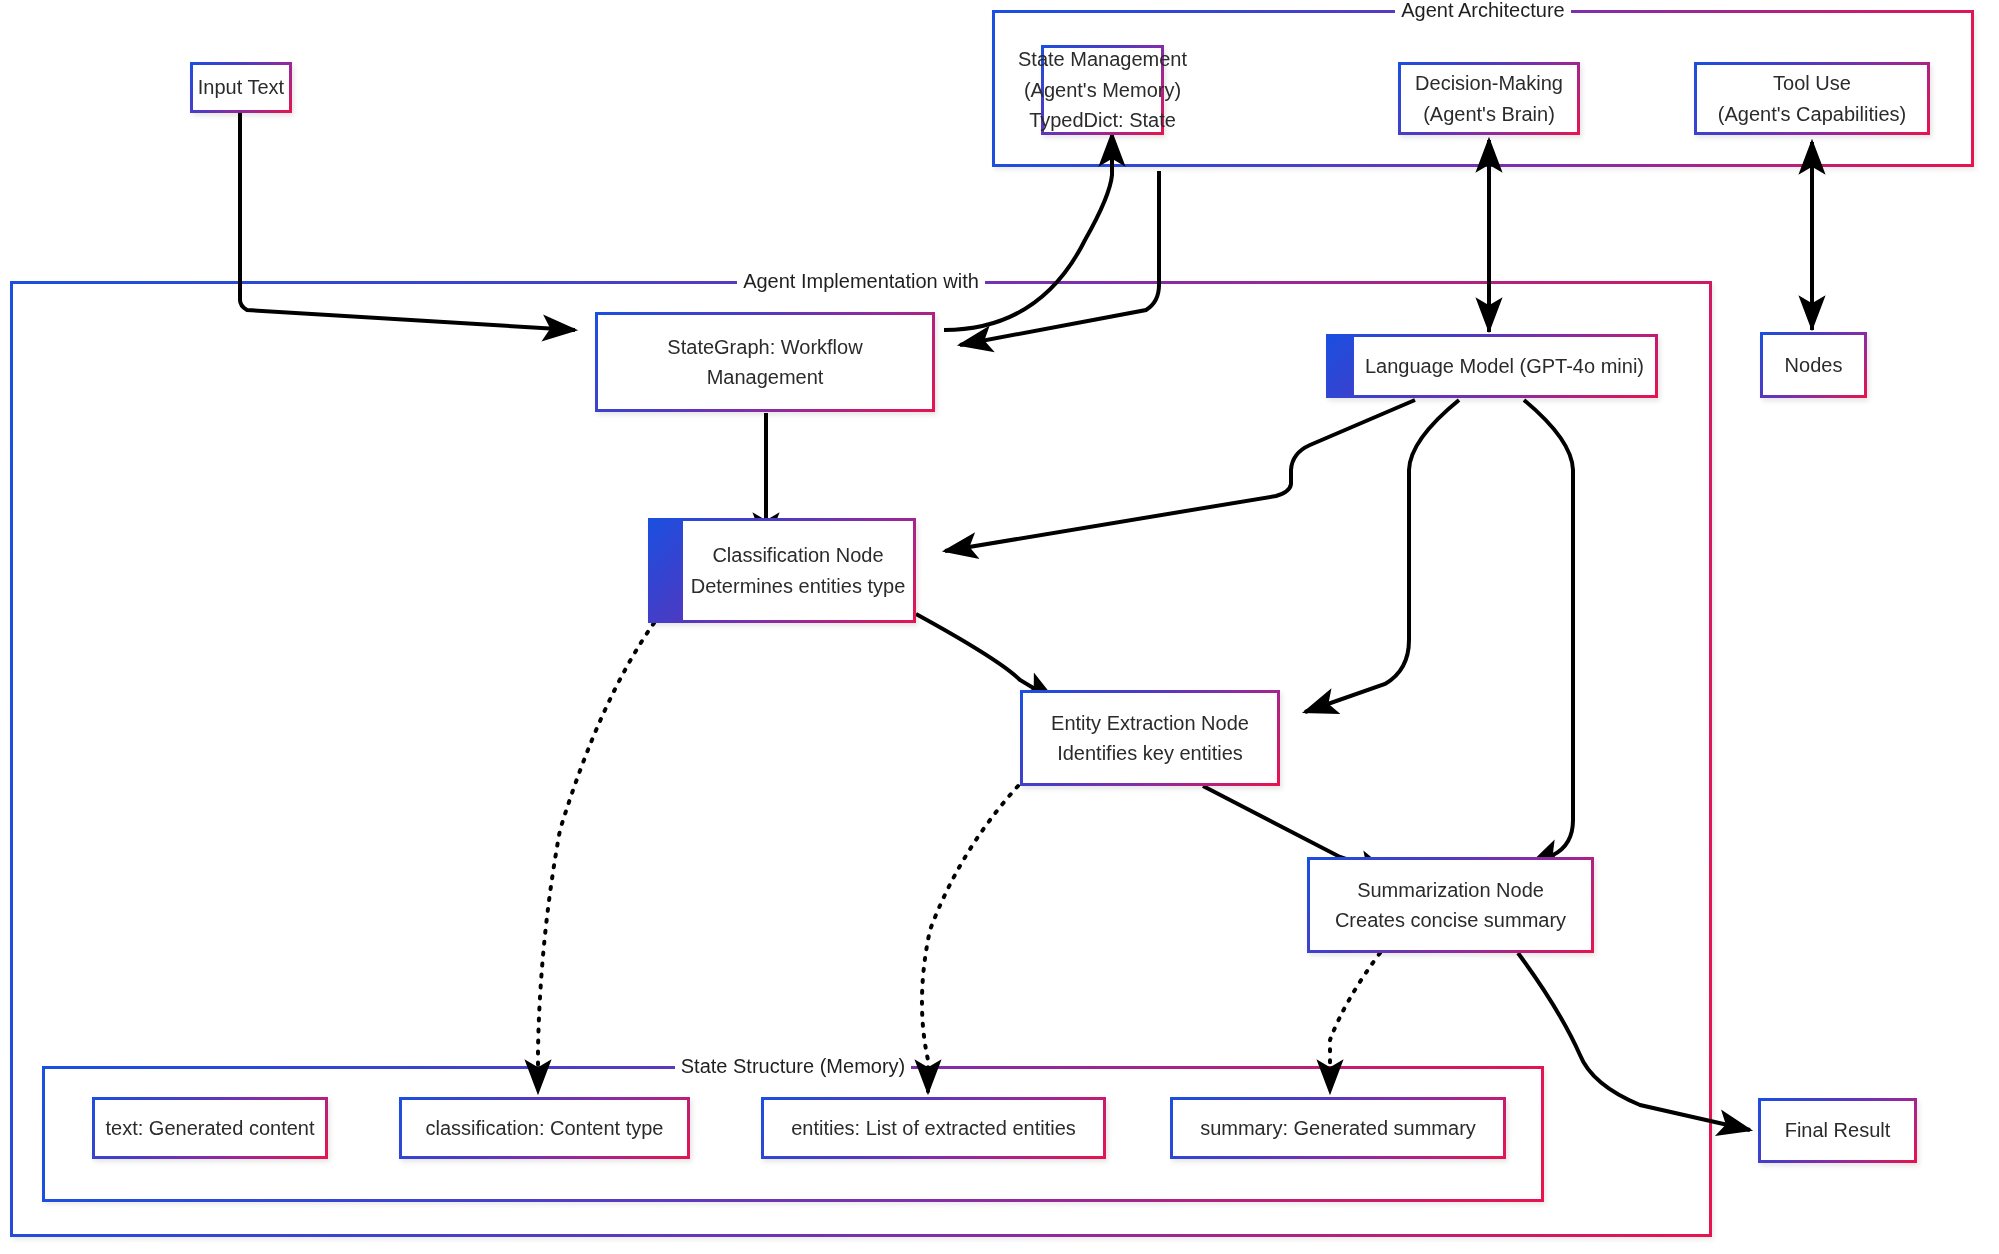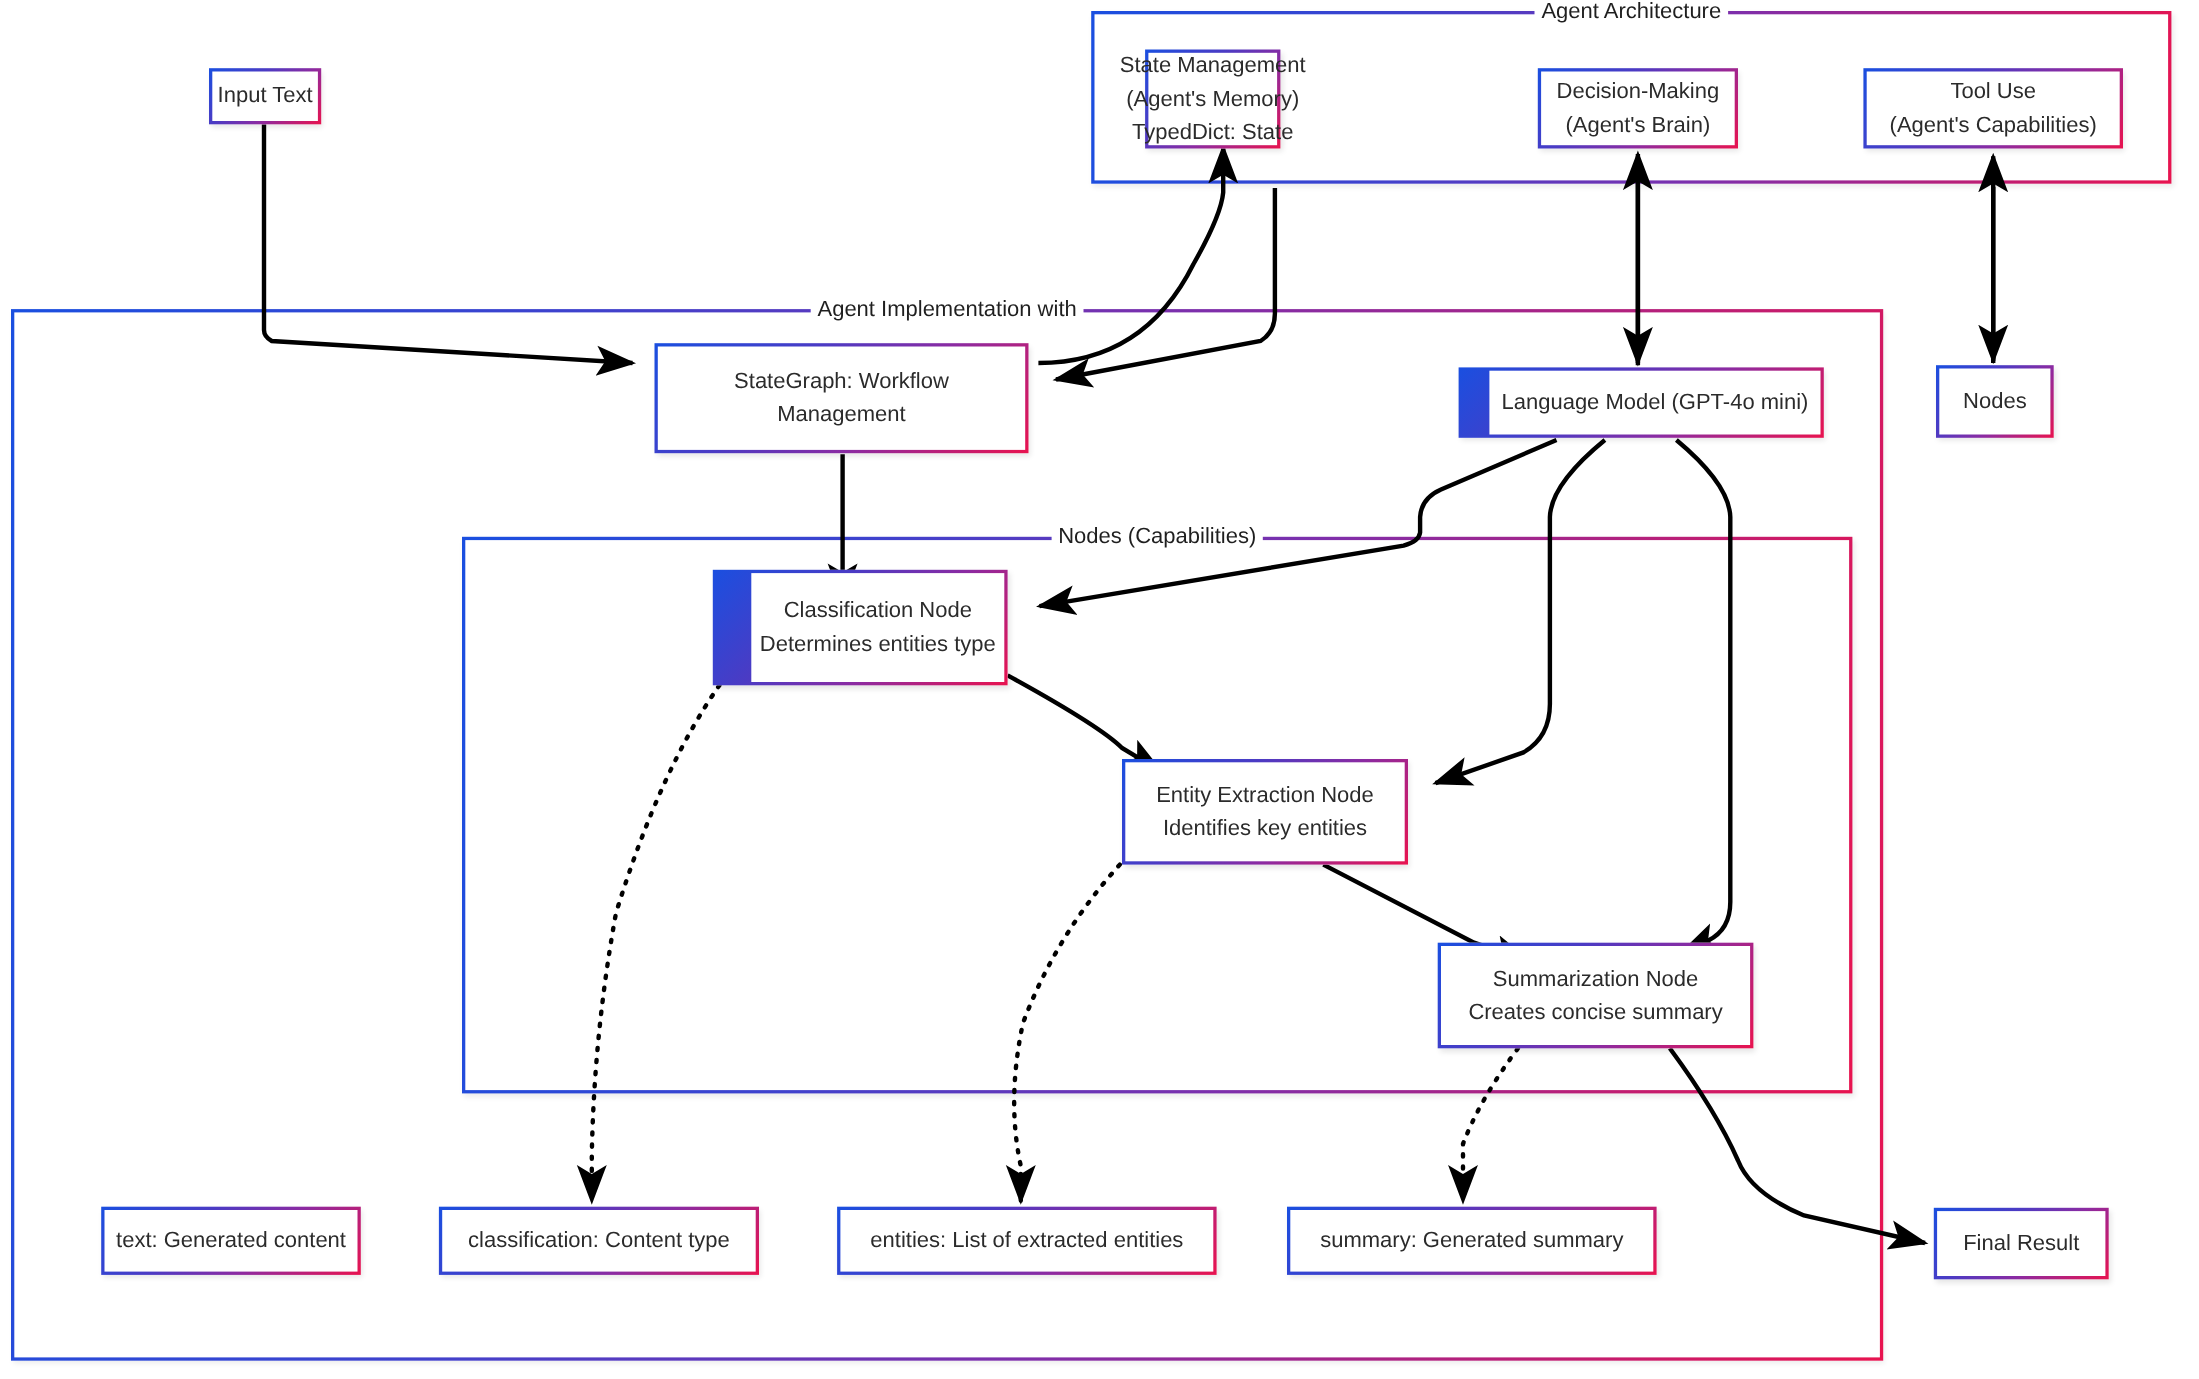--- a/index.html
+++ b/index.html
@@ -113,28 +113,28 @@
   </div>
 
   <div class="gcont" style="left:10px; top:281px; width:1702px; height:956px;">
     <div class="inner">
       <div class="cont-label">
         <span>Agent Implementation with</span>
       </div>
     </div>
   </div>
 
-  <div class="gcont" style="left:420px; top:488px; width:1264px; height:506px;">
+
+  <div class="gcont" style="left:42px; top:1066px; width:1502px; height:136px;">
     <div class="inner">
       <div class="cont-label">
-        <span>Nodes (Capabilities)</span>
-      </div>
-    </div>
-  </div>
-
+        <span>State Structure (Memory)</span>
+      </div>
+    </div>
+  </div>
 
   <svg id="edges" viewBox="0 0 1999 1254">
     <defs>
       <marker id="ah" markerWidth="11" markerHeight="11" refX="8.2" refY="4" orient="auto" markerUnits="strokeWidth">
         <path d="M0,0.6 L9,4 L0,7.4 L2,4 Z" fill="#000000"></path>
       </marker>
       <marker id="ahd" markerWidth="11" markerHeight="11" refX="8.2" refY="4" orient="auto" markerUnits="strokeWidth">
         <path d="M0,0.6 L9,4 L0,7.4 L2,4 Z" fill="#000000"></path>
       </marker>
     </defs>

